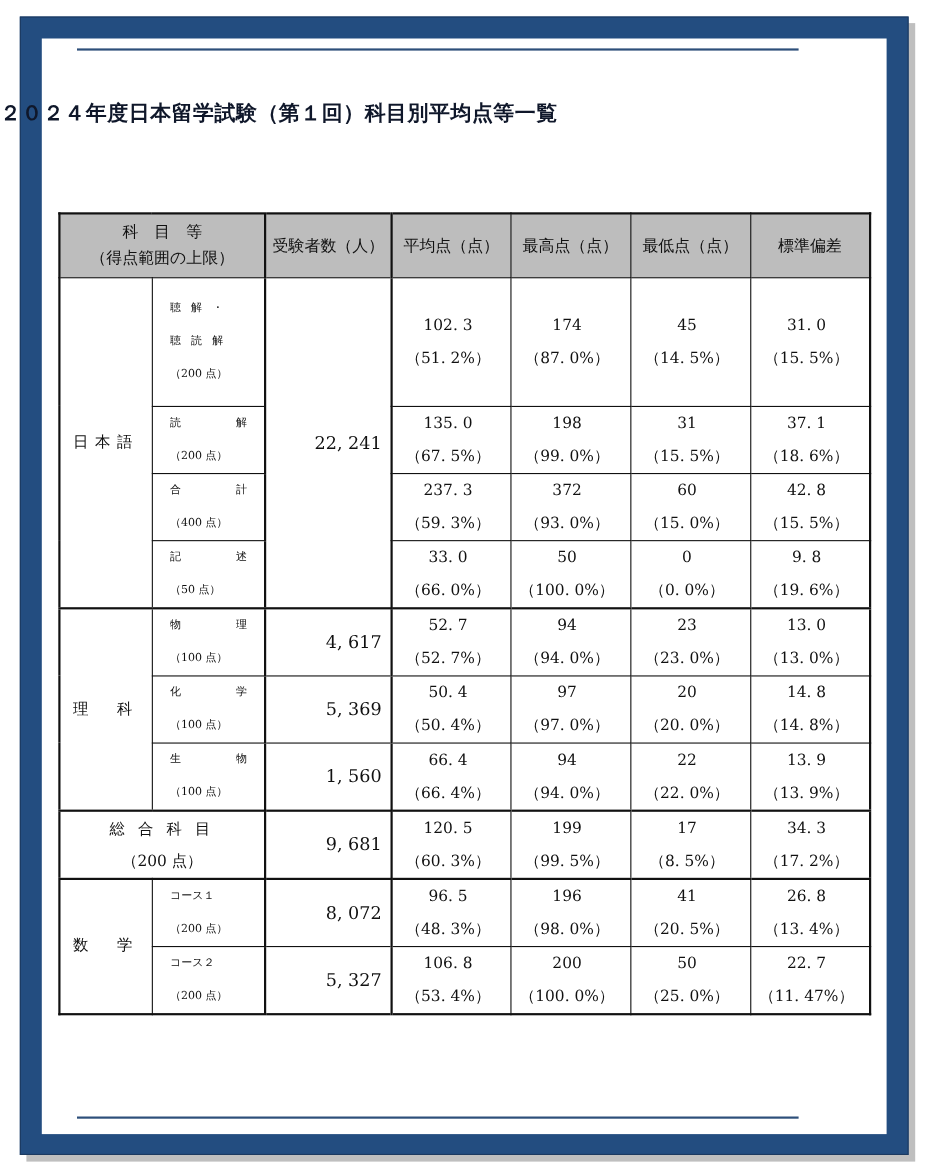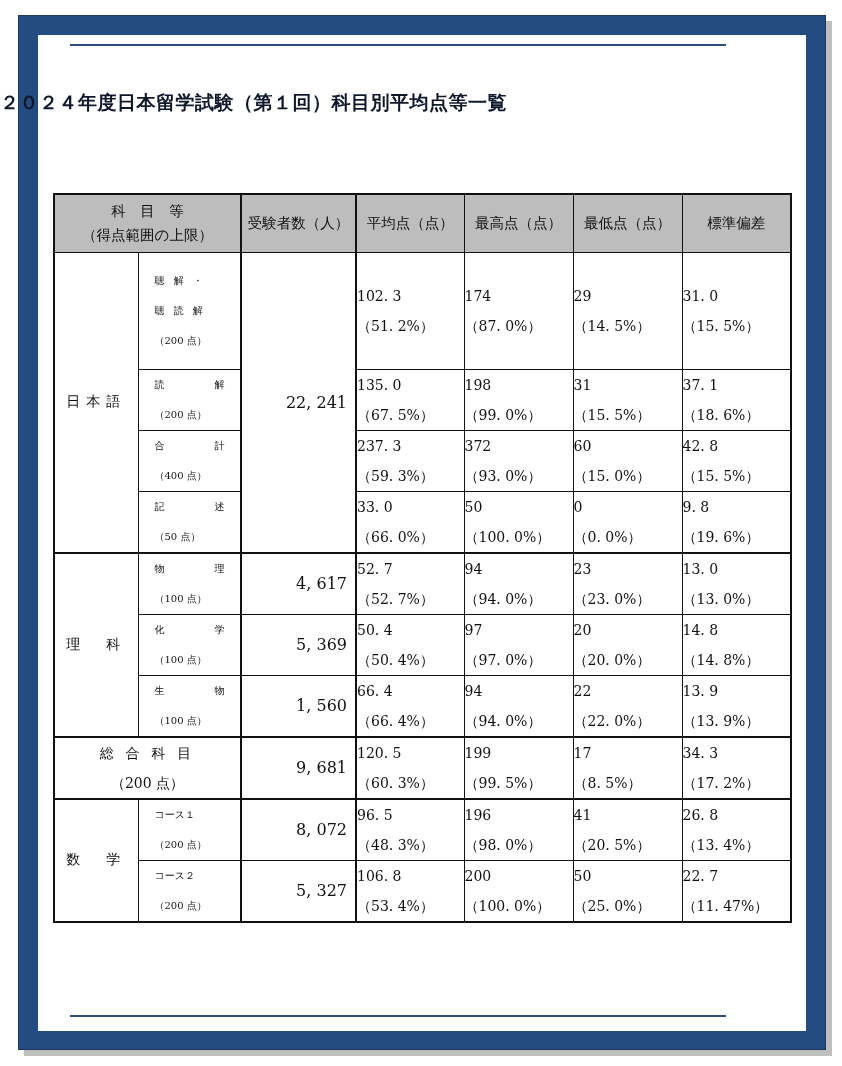--- a/index.html
+++ b/index.html
@@ -40,21 +40,21 @@
     background: #bdbdbd; font-weight: normal; font-size: 14.5px;
     font-family: "DejaVu Sans", "Liberation Sans", sans-serif; text-align: center;
     border-bottom: 2.5px solid #111;
   }
   .thick-r { border-right: 2.5px solid #111 !important; }
   .thick-b { border-bottom: 2.5px solid #111 !important; }
   .group { text-align: center; font-family: "DejaVu Sans", "Liberation Sans", sans-serif; font-size: 14px; letter-spacing: 6px; }
   .sub { padding-left: 16px !important; font-size: 10px; line-height: 30px; }
   .sub .name { display: block; letter-spacing: 3px; }
   .sub .spread { display: flex; justify-content: space-between; width: 70px; }
-  .num { text-align: left; padding-right: 6px !important; line-height: 30px; font-size: 14px; }
+  .num { text-align: center; padding-right: 6px !important; line-height: 30px; font-size: 14px; }
   .num span { display: block; }
   .examinees { text-align: right; padding-right: 8px !important; font-size: 16px; }
   .hdr-line { display: block; line-height: 24px; }
 </style>
 </head>
 <body>
 
 <div class="shadow"></div>
 <div class="frame"></div>
 <div class="panel"></div>
@@ -96,21 +96,21 @@
     <td class="examinees thick-r thick-b" rowspan="4">22, 241</td>
     <td class="num">
           <span>102. 3</span>
           <span>（51. 2%）</span>
         </td>
     <td class="num">
           <span>174</span>
           <span>（87. 0%）</span>
         </td>
     <td class="num">
-          <span>29</span>
+          <span>45</span>
           <span>（14. 5%）</span>
         </td>
     <td class="num">
           <span>31. 0</span>
           <span>（15. 5%）</span>
         </td>
   </tr>
 
   <tr style="height:61px">
     <td class="sub thick-r">

